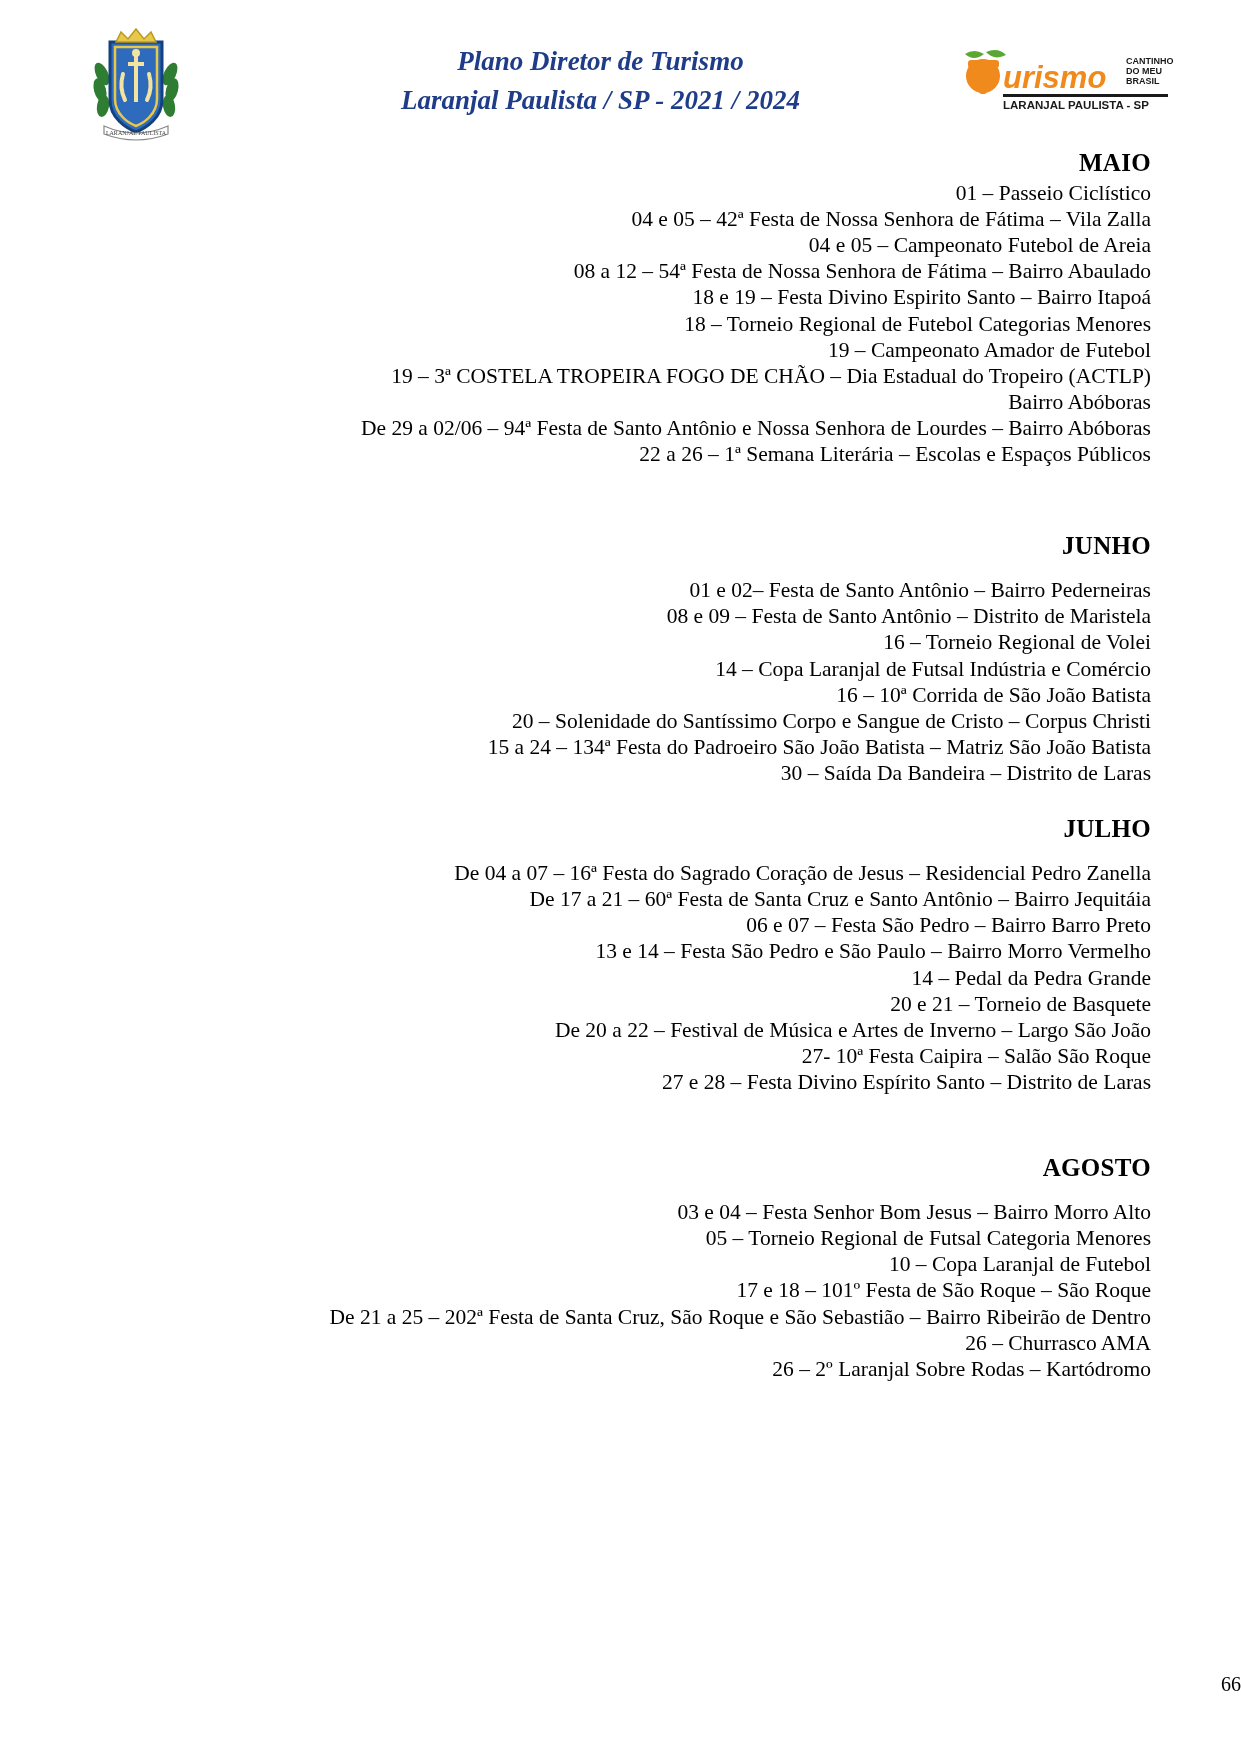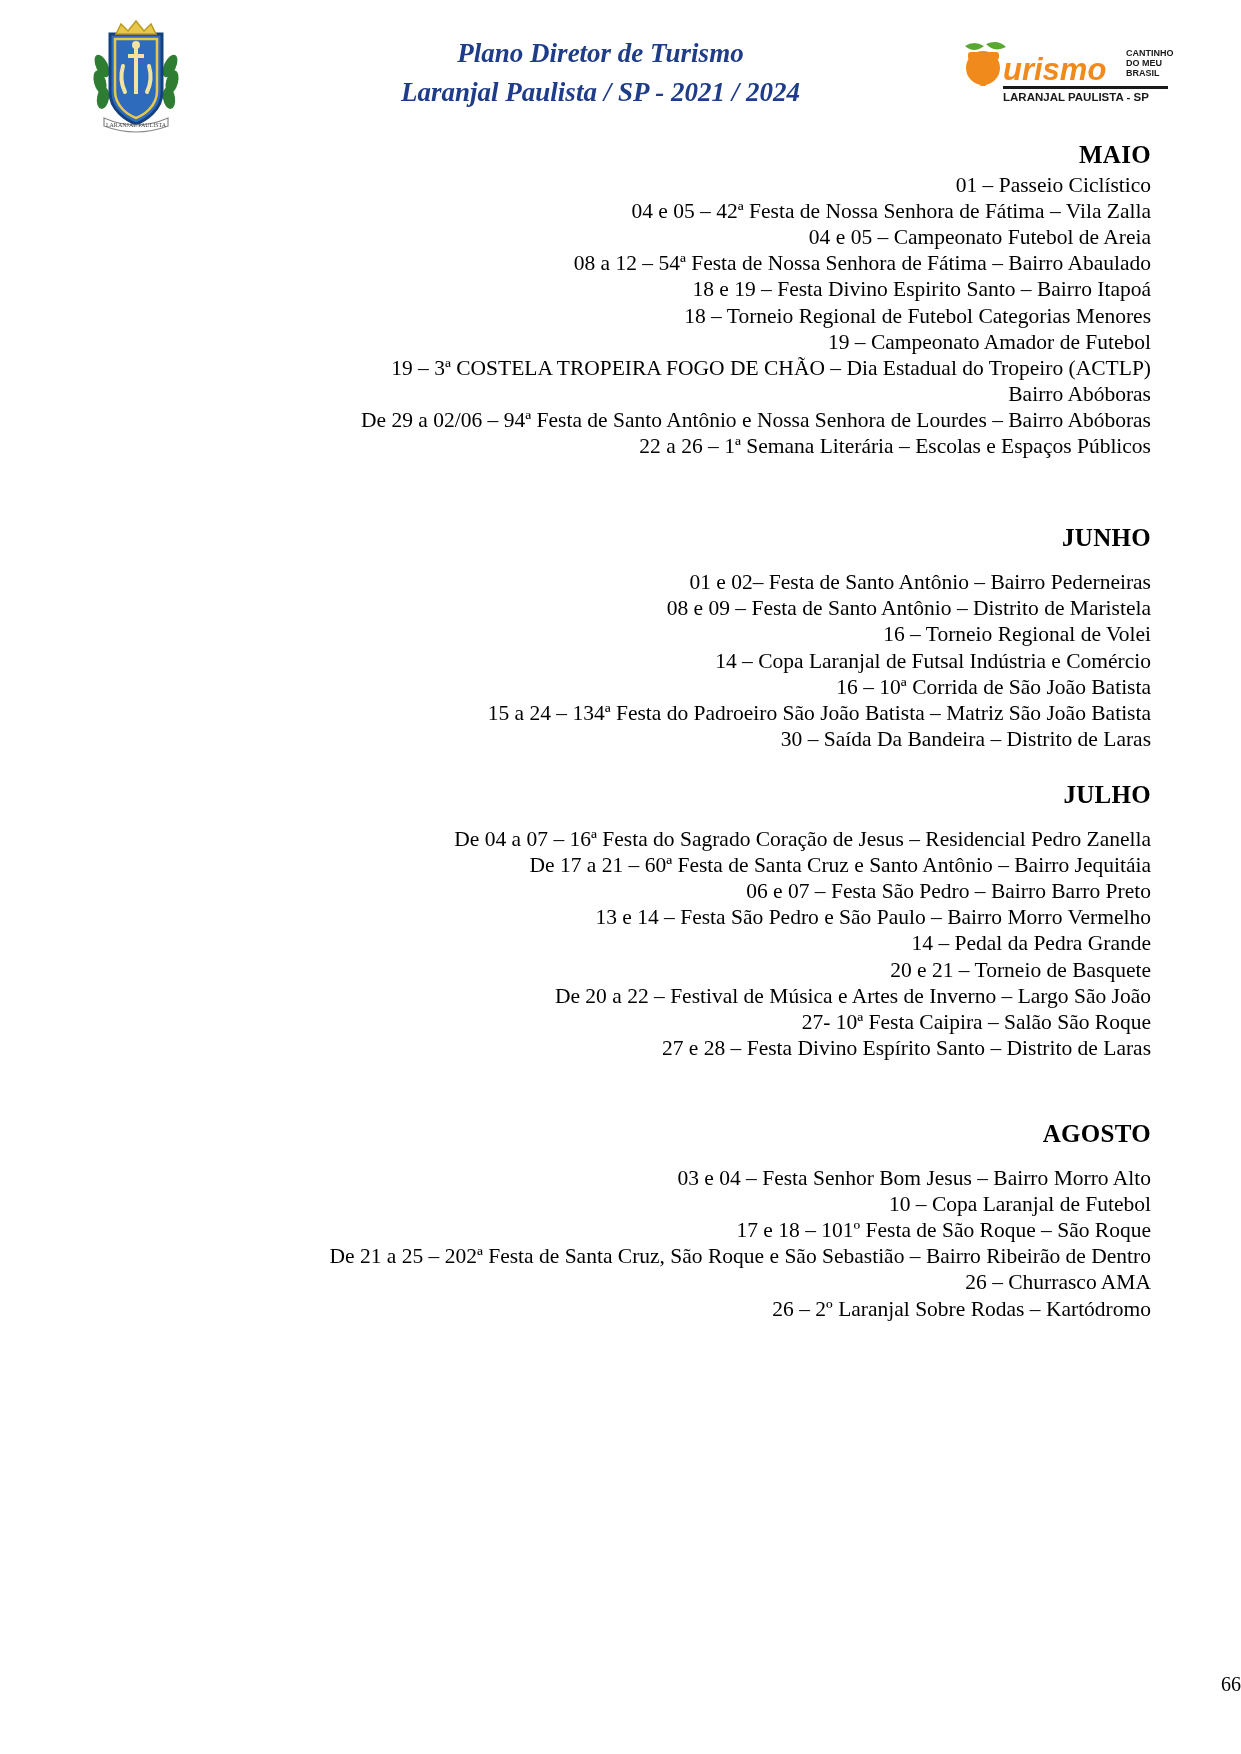--- a/index.html
+++ b/index.html
@@ -13,21 +13,21 @@
     position: relative;
     font-family: "Liberation Serif", serif;
     color: #000000;
     overflow: hidden;
   }
   .page {
     position: relative;
     width: 1241px;
     height: 1754px;
     box-sizing: border-box;
-    padding: 16px 90px 0 110px;
+    padding: 24px 90px 0 110px;
   }
 
   
   .header {
     position: relative;
     height: 120px;
   }
   .crest {
     position: absolute;
     left: -20px;
@@ -188,20 +188,21 @@
 
     <section class="month">
       <h2 class="month-title">JUNHO</h2>
       <div class="month-gap-sm"></div>
       <ul class="event-list">
         <li>01 e 02– Festa de Santo Antônio – Bairro Pederneiras</li>
         <li>08 e 09 – Festa de Santo Antônio – Distrito de Maristela</li>
         <li>16 – Torneio Regional de Volei</li>
         <li>14 – Copa Laranjal de Futsal Indústria e Comércio</li>
         <li>16 – 10ª Corrida de São João Batista</li>
+        <li>20 – Solenidade do Santíssimo Corpo e Sangue de Cristo – Corpus Christi</li>
         <li>15 a 24 – 134ª Festa do Padroeiro São João Batista – Matriz São João Batista</li>
         <li>30 – Saída Da Bandeira – Distrito de Laras</li>
       </ul>
     </section>
 
     <div class="spacer-junho-julho"></div>
 
     <section class="month">
       <h2 class="month-title">JULHO</h2>
       <div class="month-gap-sm"></div>
@@ -218,20 +219,21 @@
       </ul>
     </section>
 
     <div class="spacer-julho-agosto"></div>
 
     <section class="month">
       <h2 class="month-title">AGOSTO</h2>
       <div class="month-gap-sm"></div>
       <ul class="event-list">
         <li>03 e 04 – Festa Senhor Bom Jesus – Bairro Morro Alto</li>
+        <li>05 – Torneio Regional de Futsal Categoria Menores</li>
         <li>10 – Copa Laranjal de Futebol</li>
         <li>17 e 18 – 101º Festa de São Roque – São Roque</li>
         <li>De 21 a 25 – 202ª Festa de Santa Cruz, São Roque e São Sebastião – Bairro Ribeirão de Dentro</li>
         <li>26 – Churrasco AMA</li>
         <li>26 – 2º Laranjal Sobre Rodas – Kartódromo</li>
       </ul>
     </section>
 
   </div>
 

